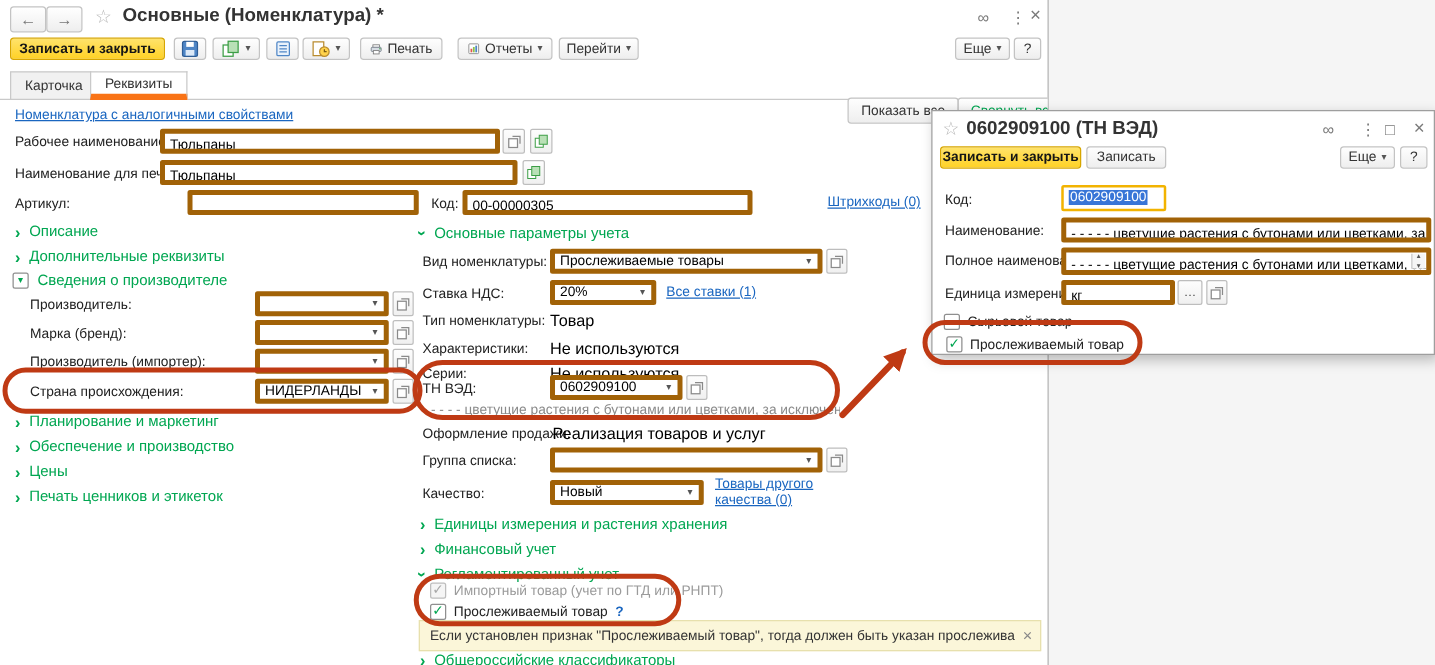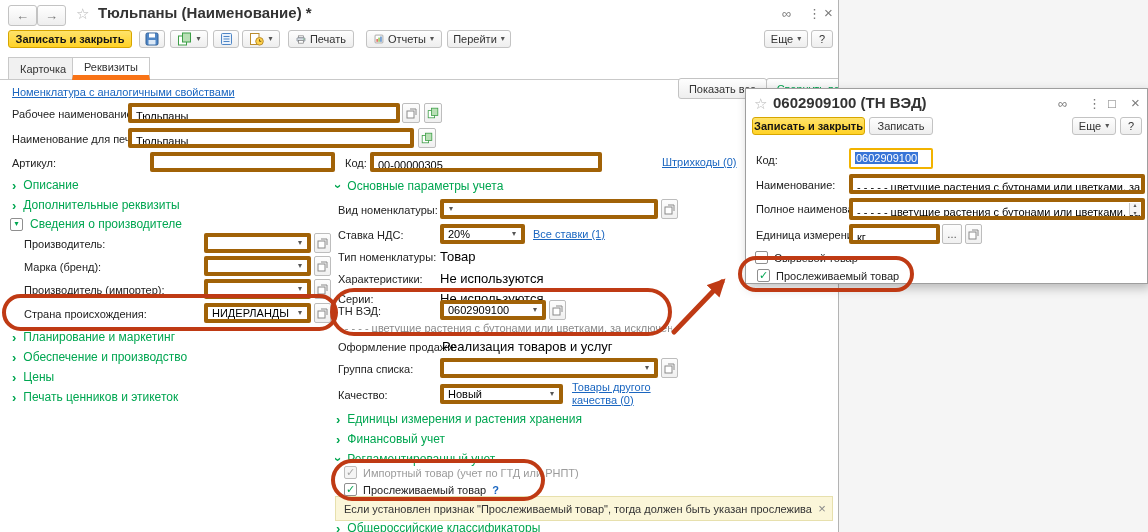--- a/index.html
+++ b/index.html
@@ -49,21 +49,21 @@
 </head>
 <body>
 
 <div id="screen">
 
   <div class="win" id="mainwin">
 
     <div class="navbtn" style="left:8px;top:5px"><span>←</span></div>
     <div class="navbtn" style="left:37px;top:5px"><span>→</span></div>
     <span class="star" style="left:76px;top:6px">☆</span>
-    <span class="titletext" style="left:98px;top:4px">Тюльпаны (Наименование) *</span>
+    <span class="titletext" style="left:98px;top:4px">Основные (Номенклатура) *</span>
     <span class="winicon" style="left:782px;top:7px">∞</span>
     <span class="winicon" style="left:808px;top:7px">⋮</span>
     <span class="winicon" style="left:824px;top:5px;font-size:15px">×</span>
 
     <div class="btn ybtn" style="left:8px;top:30px;width:124px">
         <span>Записать и закрыть</span>
       </div>
     <div class="btn" style="left:139px;top:30px;width:26px;padding:0">
       <svg width="14" height="14" viewBox="0 0 14 14">
           <rect x="1" y="1" width="12" height="12" rx="1.5" fill="#4f86c6" stroke="#2f5e96"></rect>
@@ -252,20 +252,21 @@
         <span>Печать ценников и этикеток</span>
       </div>
 
     <div class="sec" style="left:336px;top:179px">
         <span class="chev open">›</span>
         <span>Основные параметры учета</span>
       </div>
 
     <span class="lbl" style="left:338px;top:203px">Вид номенклатуры:</span>
     <div class="inp combo" style="left:440px;top:199px;width:218px">
+        <span class="cv">Прослеживаемые товары</span>
         <span class="cc">▾</span>
       </div>
     <div class="sqbtn" style="left:661px;top:199px;width:17px">
         <svg width="11" height="11" viewBox="0 0 11 11">
           <rect x="1" y="3" width="7" height="7" fill="#fff" stroke="#8a8a8a"></rect>
           <path d="M4 1h6v6" fill="none" stroke="#8a8a8a"></path>
         </svg>
       </div>
 
     <span class="lbl" style="left:338px;top:228px">Ставка НДС:</span>

